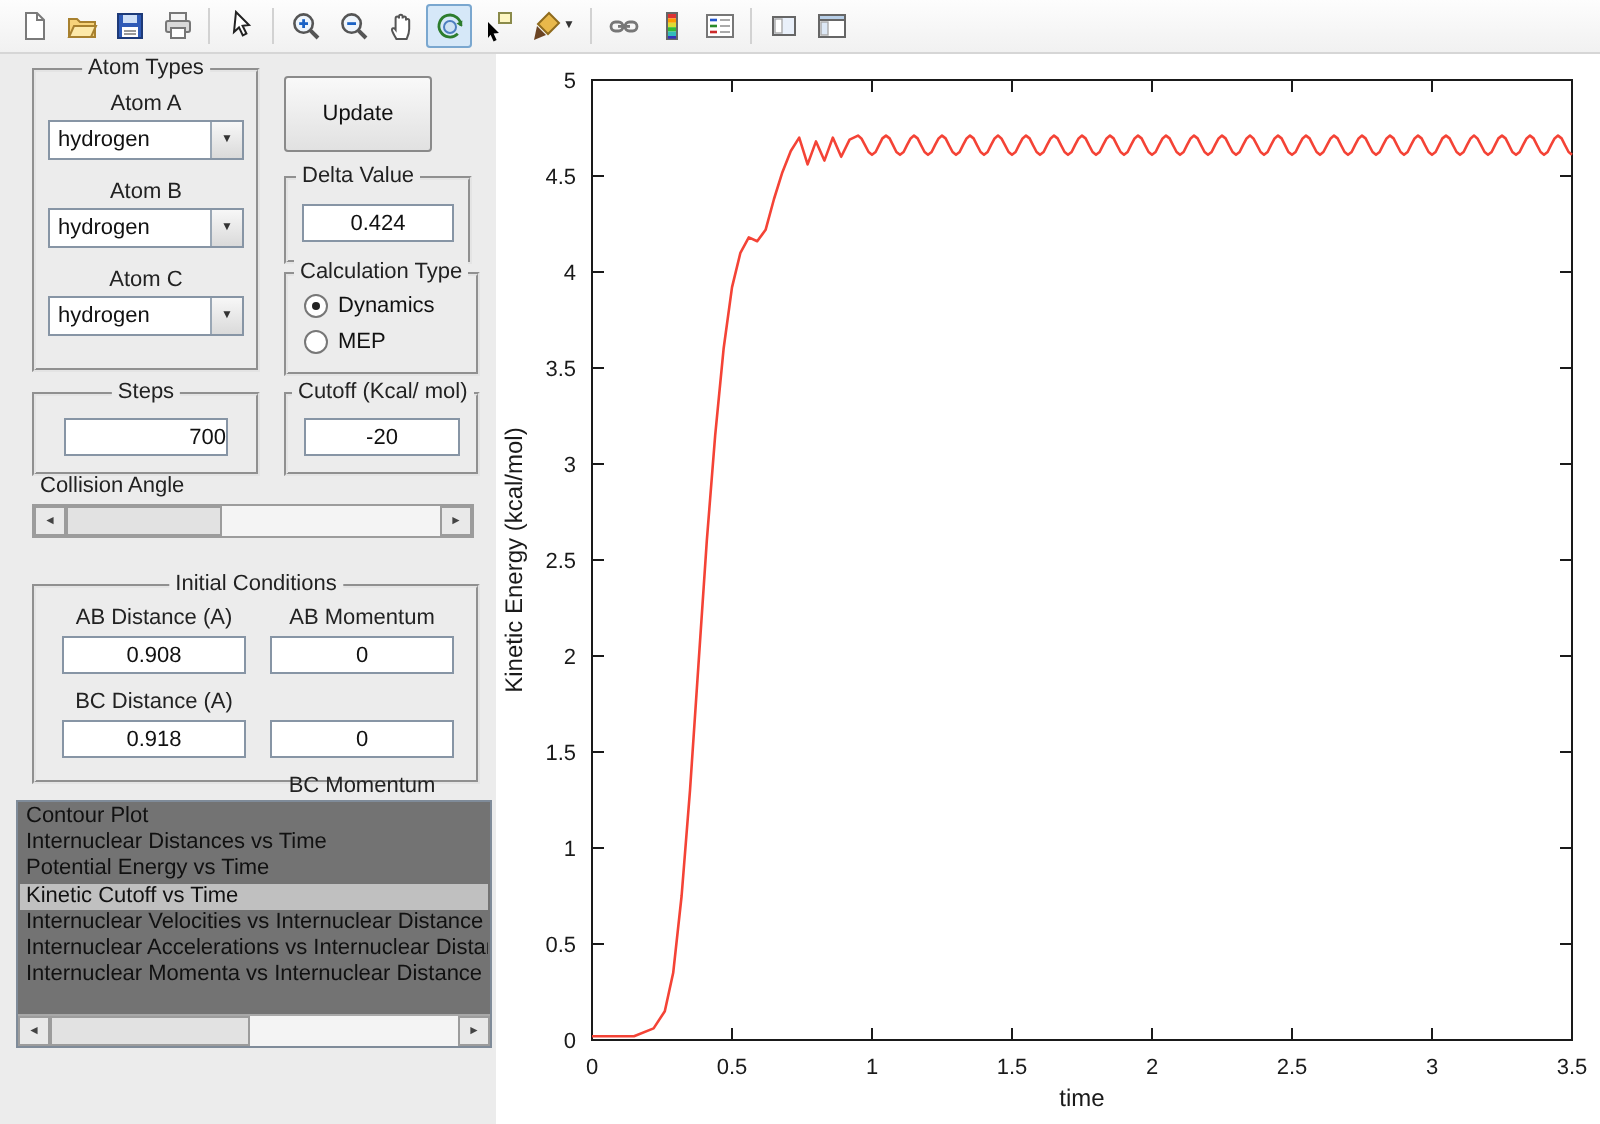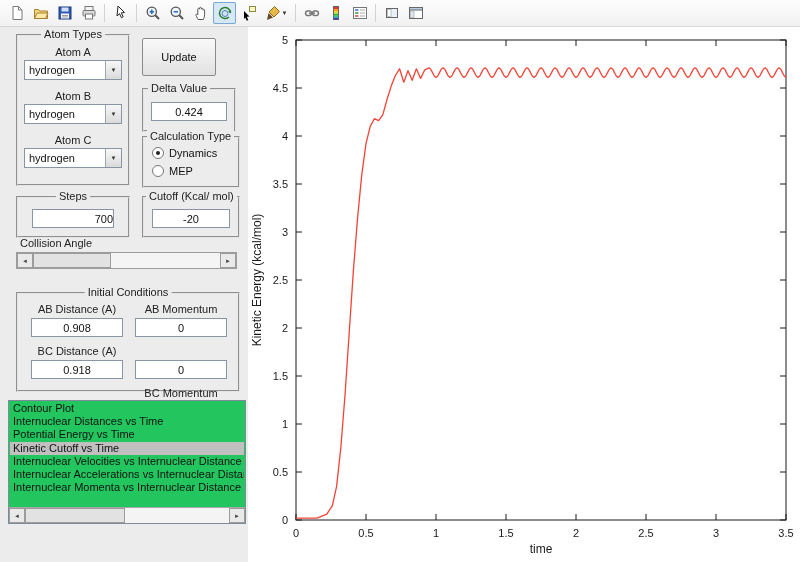--- a/index.html
+++ b/index.html
@@ -57,21 +57,21 @@
   
   .hscroll { position: absolute; background: #f4f4f4; border: 1px solid #9c9c9c; }
   .sb-btn {
     position: absolute; top: 0; width: 16px; height: 100%;
     background: #e9e9e9; border: 1px solid #9c9c9c;
     display: flex; align-items: center; justify-content: center; font-size: 6px; color: #444;
   }
   .sb-left { left: 0; } .sb-right { right: 0; }
   .sb-thumb { position: absolute; top: 0; height: 100%; background: #e2e2e2; border: 1px solid #9c9c9c; }
   
-  .listbox { position: absolute; background: #22c55e; border: 1px solid #7f8b99; }
+  .listbox { position: absolute; background: #737373; border: 1px solid #7f8b99; }
   .list-items { position: absolute; top: 1px; left: 1px; right: 1px; bottom: 17px; overflow: hidden; }
   .list-item { height: 13.2px; line-height: 13.2px; font-size: 11px; padding-left: 3px; white-space: nowrap; overflow: hidden; }
   .list-item.selected { background: #c0c0c0; }
   .listbox .hscroll { left: 0; right: 0; bottom: 0; height: 16px; border: none; border-top: 1px solid #a8a8a8; }
   
   .plot-panel { position: absolute; left: 248px; top: 27px; width: 552px; height: 535px; background: #fff; }
   #chart-svg text { font-family: "Liberation Sans", sans-serif; }
 </style>
 </head>
 <body>

